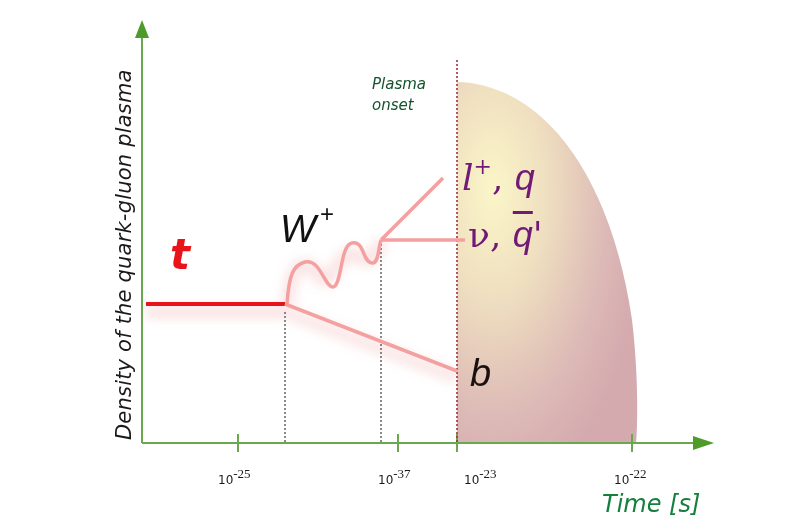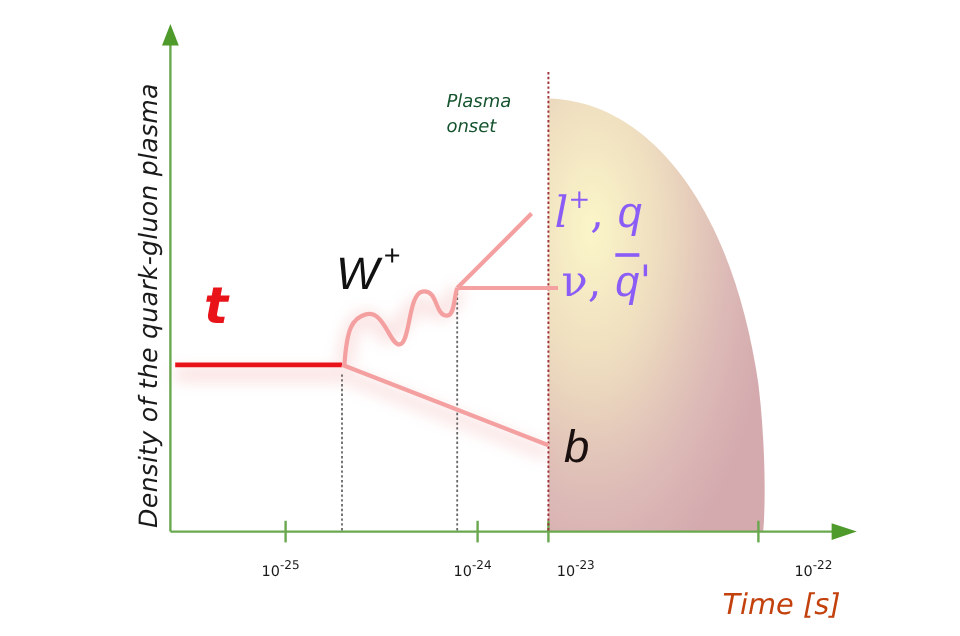--- a/index.html
+++ b/index.html
@@ -1,27 +1,27 @@
 <!DOCTYPE html>
 <html><head>
 <meta charset="utf-8">
 <style>
   html, body { margin: 0; padding: 0; background: #ffffff; }
   body { width: 800px; height: 530px; overflow: hidden; position: relative; font-family: "DejaVu Sans", sans-serif; }
   #stage { position: absolute; left: 0; top: 0; width: 800px; height: 530px; }
   .lbl { position: absolute; white-space: nowrap; }
   .ylabel { left: 112px; top: 440px; transform: rotate(-90deg); transform-origin: 0 0; font-size: 21px; font-style: italic; color: #1a1a1a; font-family: "DejaVu Sans", sans-serif; letter-spacing: 0.2px; }
-  .xlabel { left: 602px; top: 490px; font-size: 24px; font-style: italic; color: #c2410c; }
+  .xlabel { left: 602px; top: 490px; font-size: 24px; font-style: italic; color: #15803d; }
   .tick { font-size: 12px; color: #1a1a1a; }
-  .tick sup { font-size: 10px; vertical-align: 6px; }
+  .tick sup { font-size: 13px; vertical-align: 6px; font-family: Liberation Serif, serif; }
   .onset { left: 372px; top: 74px; font-size: 15px; font-style: italic; color: #14532d; line-height: 21px; }
   .t-label { left: 170px; top: 230px; font-size: 42px; font-style: italic; font-weight: bold; color: #e8141a; font-family: "DejaVu Sans", sans-serif; }
   .w-label { left: 280px; top: 200px; font-size: 38px; font-style: italic; color: #111; font-family: "Liberation Sans", sans-serif; }
   .w-label sup { font-size: 24px; vertical-align: 20px; margin-left: 4px; font-style: normal; }
-  .prod { font-family: "DejaVu Serif", serif; color: #8b5cf6; font-size: 36px; }
+  .prod { font-family: "DejaVu Serif", serif; color: #701a75; font-size: 36px; }
   .prod-lq { left: 462px; top: 154px; }
   .prod-lq .l { font-style: italic; }
   .prod-lq sup { font-size: 22px; vertical-align: 16px; }
   .prod-nq { left: 468px; top: 214px; text-align: right; }
   .prod-b { left: 470px; top: 352px; font-family: "Liberation Sans", sans-serif; font-style: italic; font-size: 38px; color: #1a1010; }
   .qbar { text-decoration: overline; font-style: italic; }
 </style>
 </head>
 <body>
 
@@ -70,23 +70,23 @@
   <path d="M287,304 C289,275 293,265 305,262 C320,258 325,288 333,287 C342,286 340,245 352,243 C365,241 362,262 372,263 C379,264 378,248 381,240" stroke="#f4a0a0" stroke-width="3.5" fill="none"></path>
 
   <line x1="381" y1="240" x2="443" y2="178" stroke="#f4a0a0" stroke-width="3.5"></line>
   <line x1="381" y1="240" x2="465" y2="240" stroke="#f4a0a0" stroke-width="3.5"></line>
 </svg>
 
 <div class="lbl ylabel">Density of the quark-gluon plasma</div>
 <div class="lbl xlabel">Time [s]</div>
 
 <div class="lbl tick" style="left:218px;top:466px;"><span>10</span><sup>-25</sup></div>
-<div class="lbl tick" style="left:378px;top:466px;"><span>10</span><sup>-24</sup></div>
+<div class="lbl tick" style="left:378px;top:466px;"><span>10</span><sup>-37</sup></div>
 <div class="lbl tick" style="left:464px;top:466px;"><span>10</span><sup>-23</sup></div>
-<div class="lbl tick" style="left:614px;top:466px;margin-left:48px;"><span>10</span><sup>-22</sup></div>
+<div class="lbl tick" style="left:614px;top:466px;"><span>10</span><sup>-22</sup></div>
 
 <div class="lbl onset">
   <div>Plasma</div>
   <div>onset</div>
 </div>
 
 <div class="lbl t-label">t</div>
 <div class="lbl w-label"><span>W</span><sup>+</sup></div>
 
 <div class="lbl prod prod-lq"><span class="l">l</span><sup>+</sup><span>, </span><span style="font-family:'Liberation Sans',sans-serif;font-style:italic;">q</span></div>

